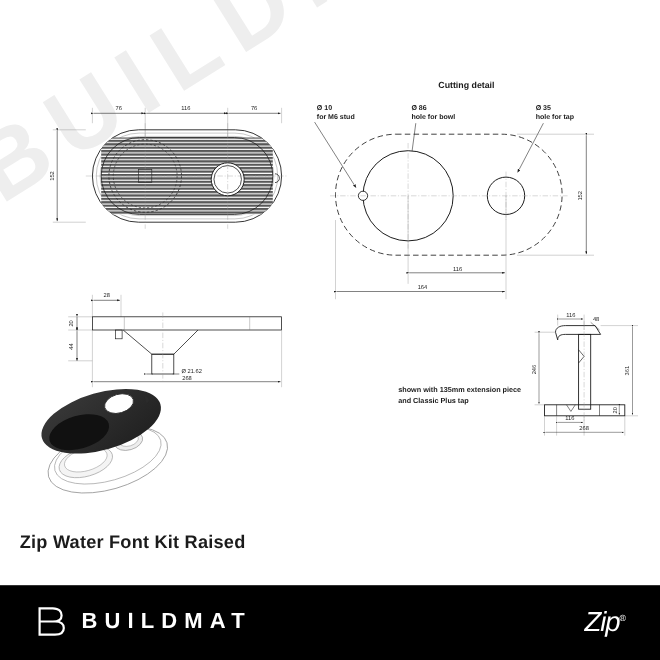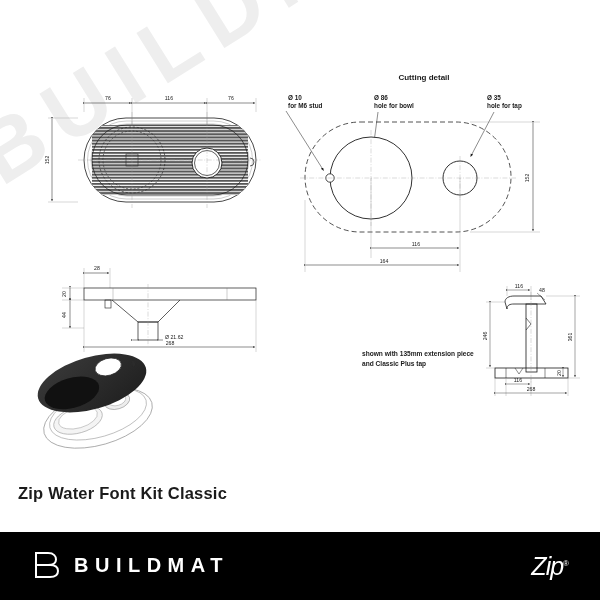--- a/index.html
+++ b/index.html
@@ -265,21 +265,21 @@
       <line class="ln" stroke-width=".4" x1="496" y1="393" x2="567" y2="393" marker-start="url(#arS)" marker-end="url(#arS)"></line>
       <text class="dim" x="531" y="391" text-anchor="middle">268</text>
 
       <text class="cap" x="362" y="356">shown with 135mm extension piece</text>
       <text class="cap" x="362" y="366">and Classic Plus tap</text>
     </g>
 
   </svg>
   </div>
 
-  <div class="title">Zip Water Font Kit Classic</div>
+  <div class="title">Zip Water Font Kit Raised</div>
 
   <div class="footer">
     <div class="bm-logo">
       <svg class="bm-mark" viewBox="0 0 28 30">
         <path d="M3,3 L15,3 C21,3 23,6.5 23,9.5 C23,12.5 21,15 15,15 L3,15 z
                  M3,15 L17,15 C23,15 25,18 25,21 C25,24.5 22.5,27 17,27 L3,27 z" fill="none" stroke="#ffffff" stroke-width="2"></path>
       </svg>
       <span class="bm-word">BUILDMAT</span>
     </div>
     <div class="zip-logo"><span>Zip</span><sup>®</sup></div>

